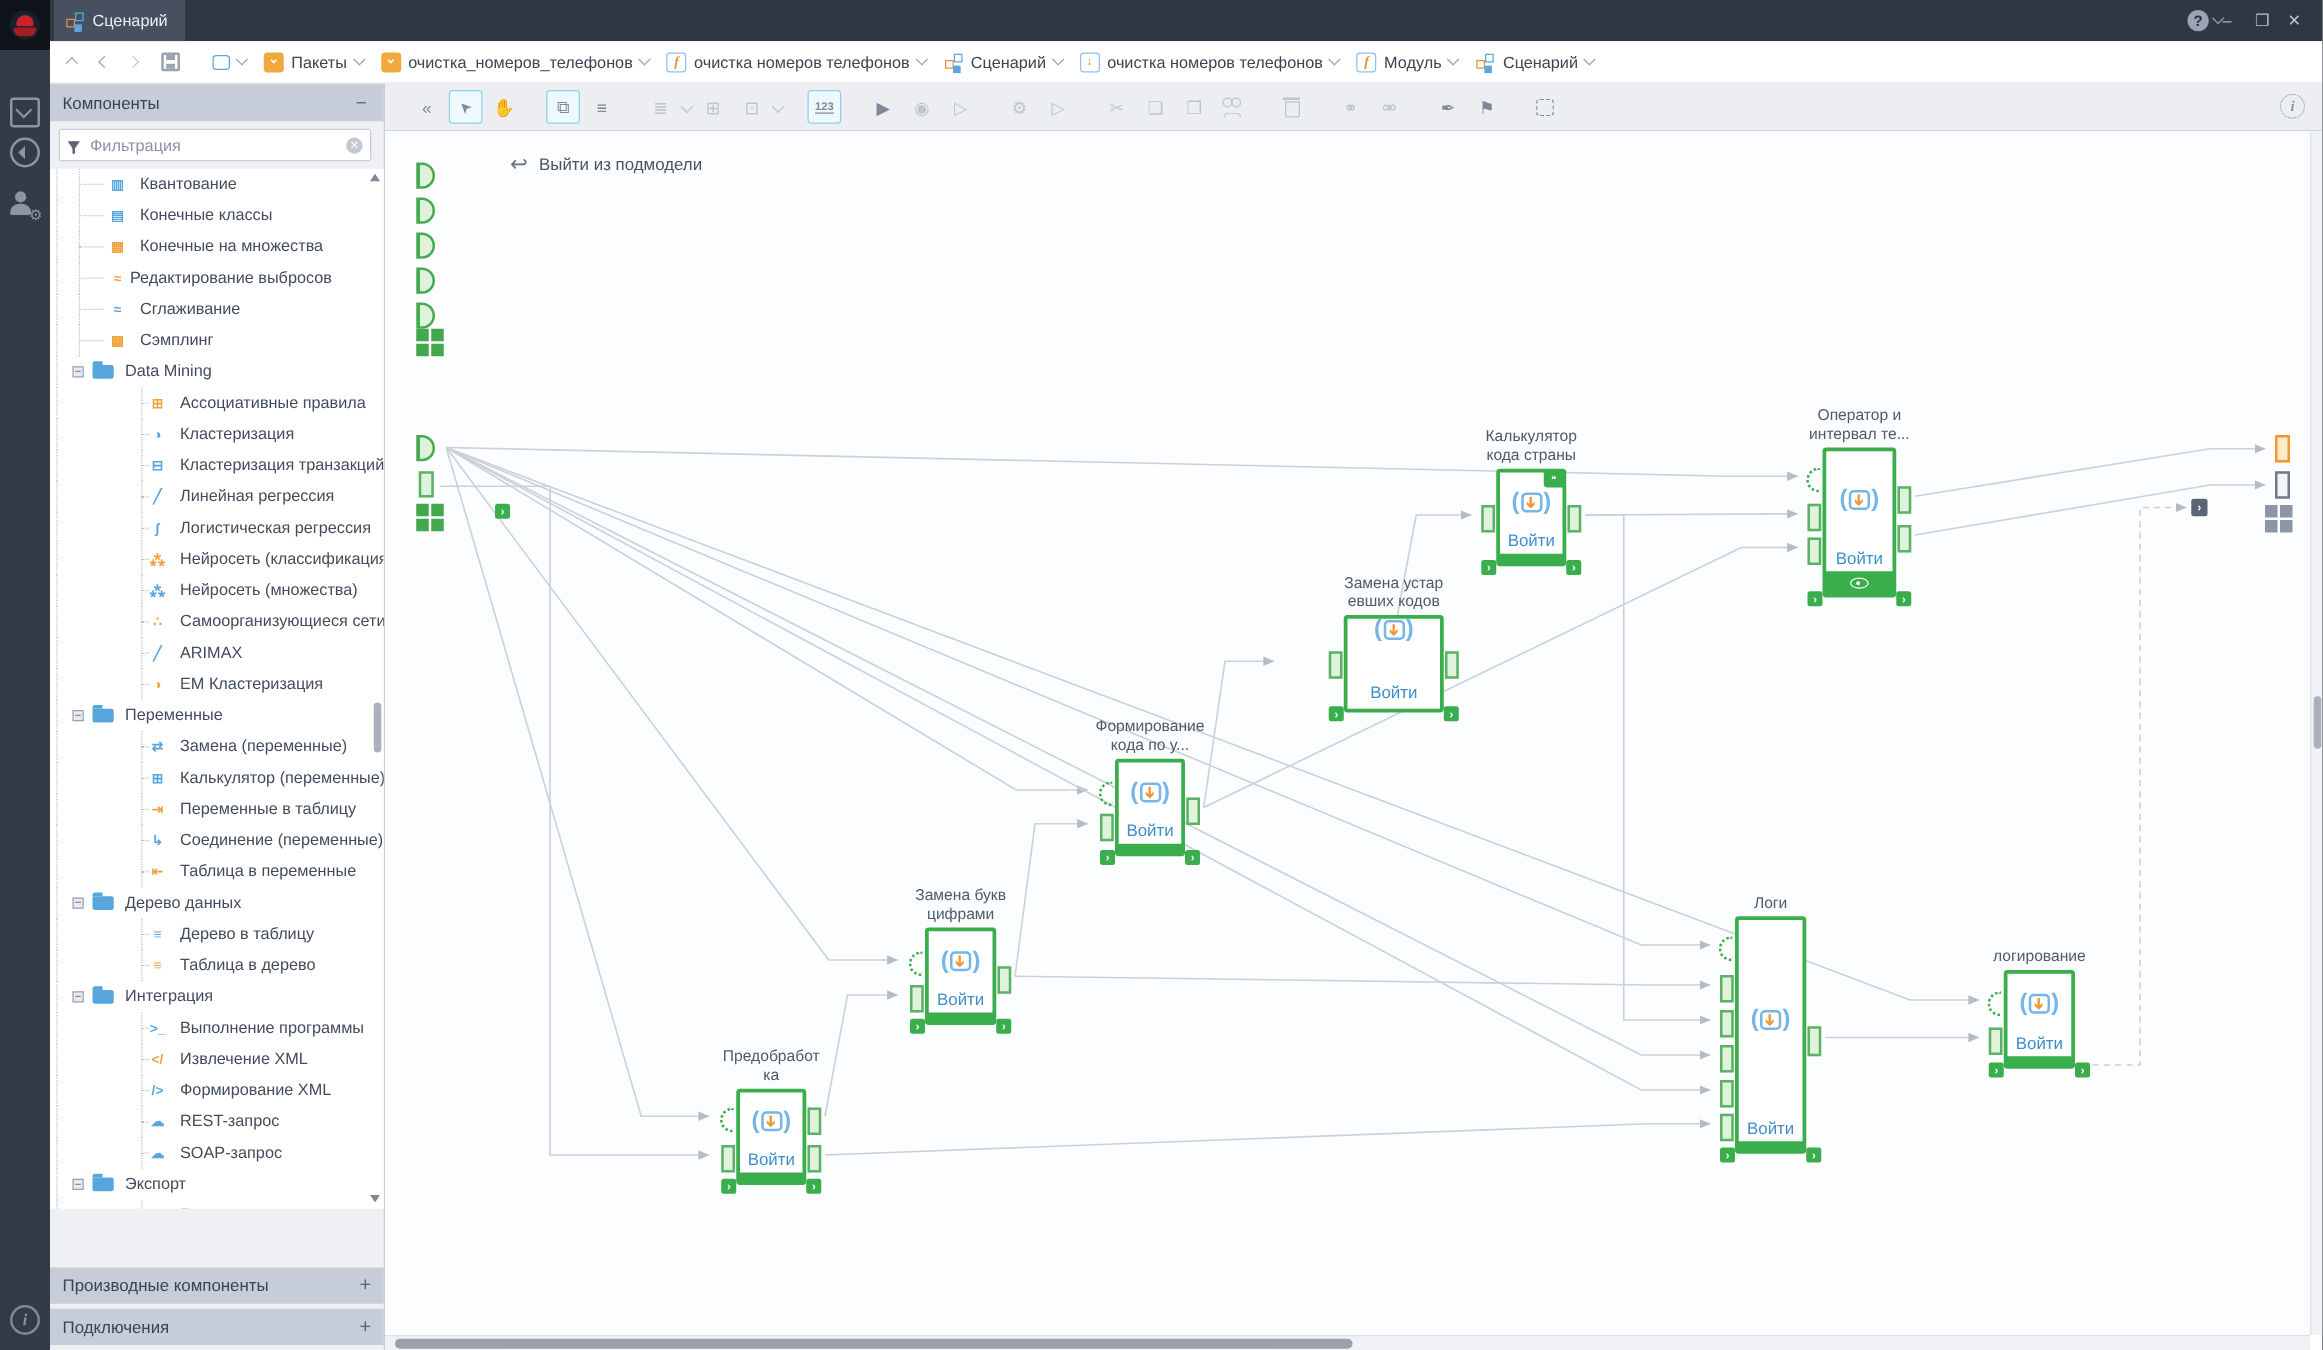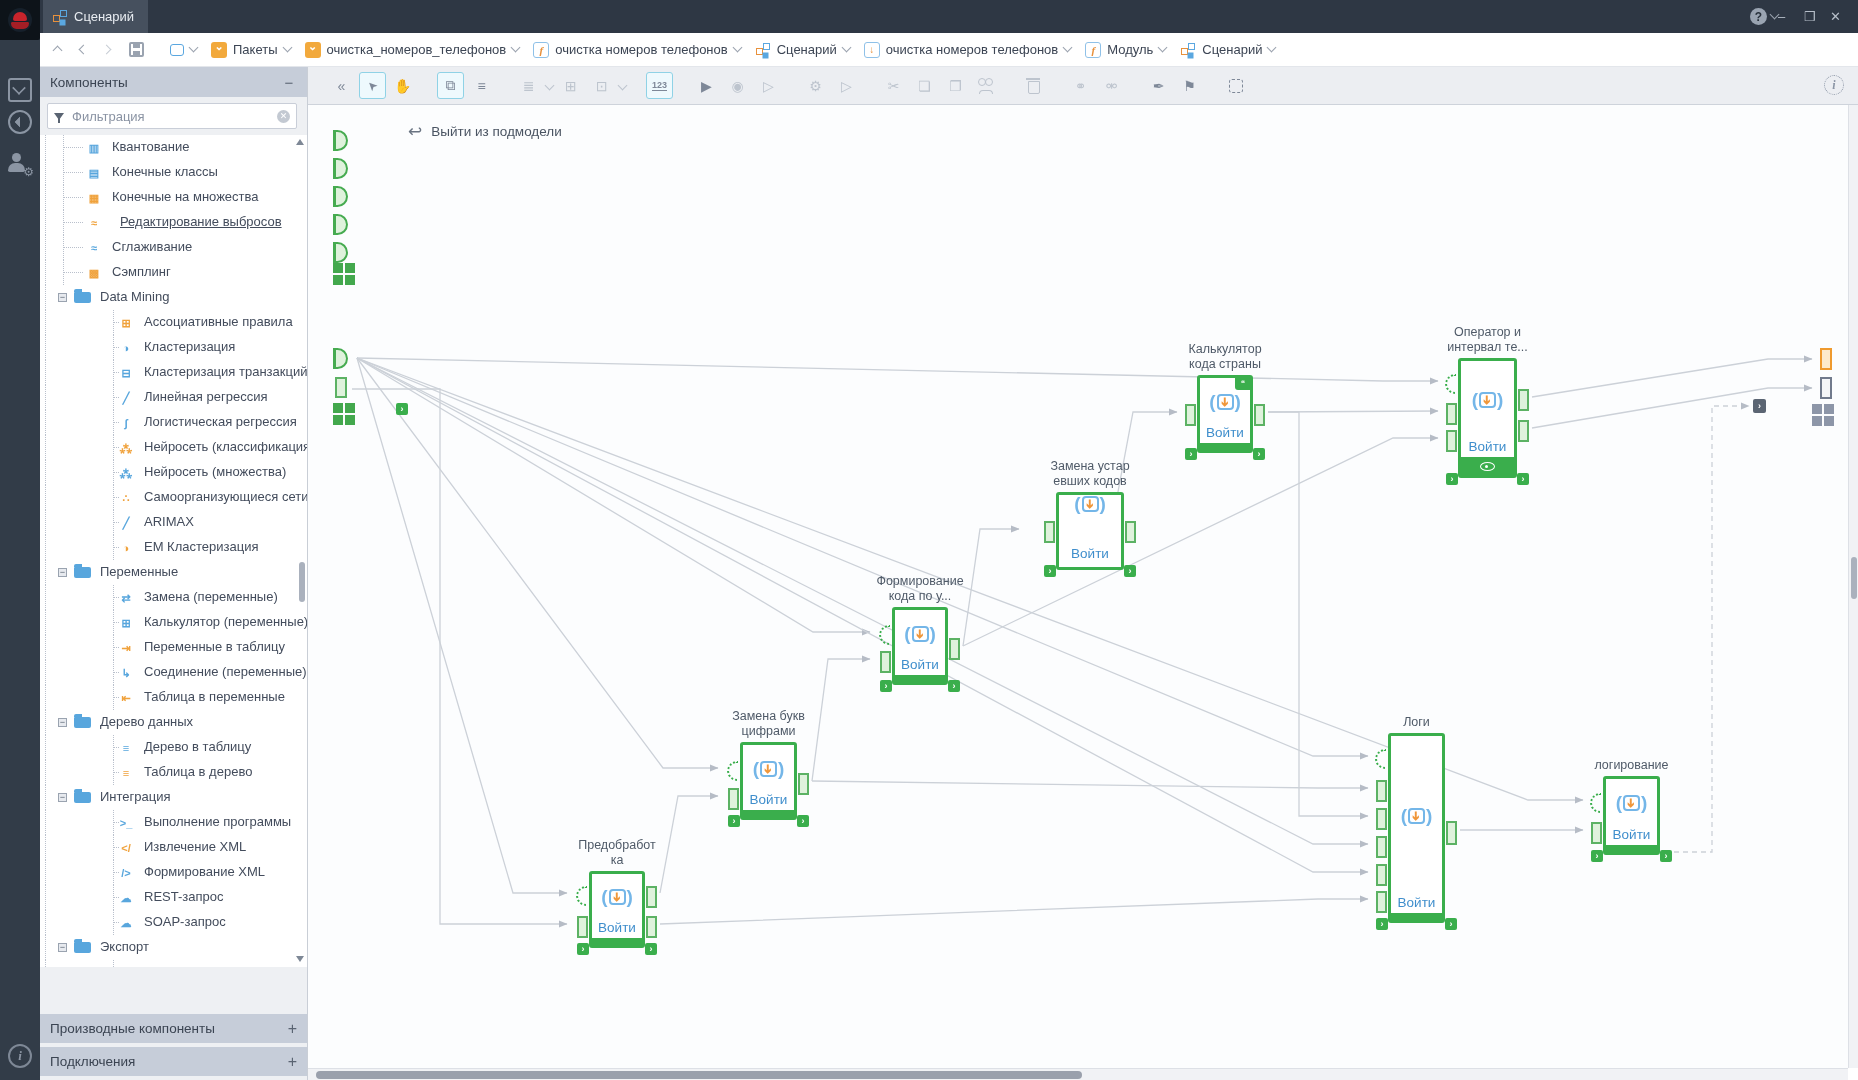--- a/index.html
+++ b/index.html
@@ -340,21 +340,21 @@
           <span class="vg" style="left: 23px;"></span>
           <span class="hstub" style="left: 23px; width: 20px;"></span>
           <span class="tico" style="left: 46px; color: rgb(240, 162, 60);">▦</span>
           <span class="tlabel" style="left: 72px;">Конечные на множества</span>
         </div>
         <div class="trow">
           <span class="vg" style="left: 5px;"></span>
           <span class="vg" style="left: 23px;"></span>
           <span class="hstub" style="left: 23px; width: 20px;"></span>
           <span class="tico" style="left: 46px; color: rgb(240, 162, 60);">≈</span>
-          <span class="tlabel" style="left: 80px; text-decoration: underline;">Редактирование выбросов</span>
+          <span class="tlabel" style="left: 64px;">Редактирование выбросов</span>
         </div>
         <div class="trow">
           <span class="vg" style="left: 5px;"></span>
           <span class="vg" style="left: 23px;"></span>
           <span class="hstub" style="left: 23px; width: 20px;"></span>
           <span class="tico" style="left: 46px; color: rgb(88, 166, 221);">≈</span>
           <span class="tlabel" style="left: 72px;">Сглаживание</span>
         </div>
         <div class="trow">
           <span class="vg" style="left: 5px;"></span>
@@ -676,21 +676,21 @@
           </span>
         </div>
         <div class="enter">Войти</div>
         <div class="gbar"></div>
         <div class="parc" style="top: 15px;"></div>
         <div class="prect l" style="top: 41px;"></div>
         <div class="prect r" style="top: 28px;"></div>
         <div class="nbadge bl">›</div>
         <div class="nbadge br2">›</div>
       </div>
-      <div class="node" style="left: 748px; top: 387px; width: 68px; height: 78px; gap: 33px;">
+      <div class="node" style="left: 767px; top: 387px; width: 80px; height: 78px; gap: 33px;">
         <div class="ntitle">
           <div>Замена устар</div>
           <div>евших кодов</div>
         </div>
         <div class="nbody">
           <span class="nicon">
             <span class="br">(</span>
             <span class="nsq">
               <span class="narr">➔</span>
             </span>

